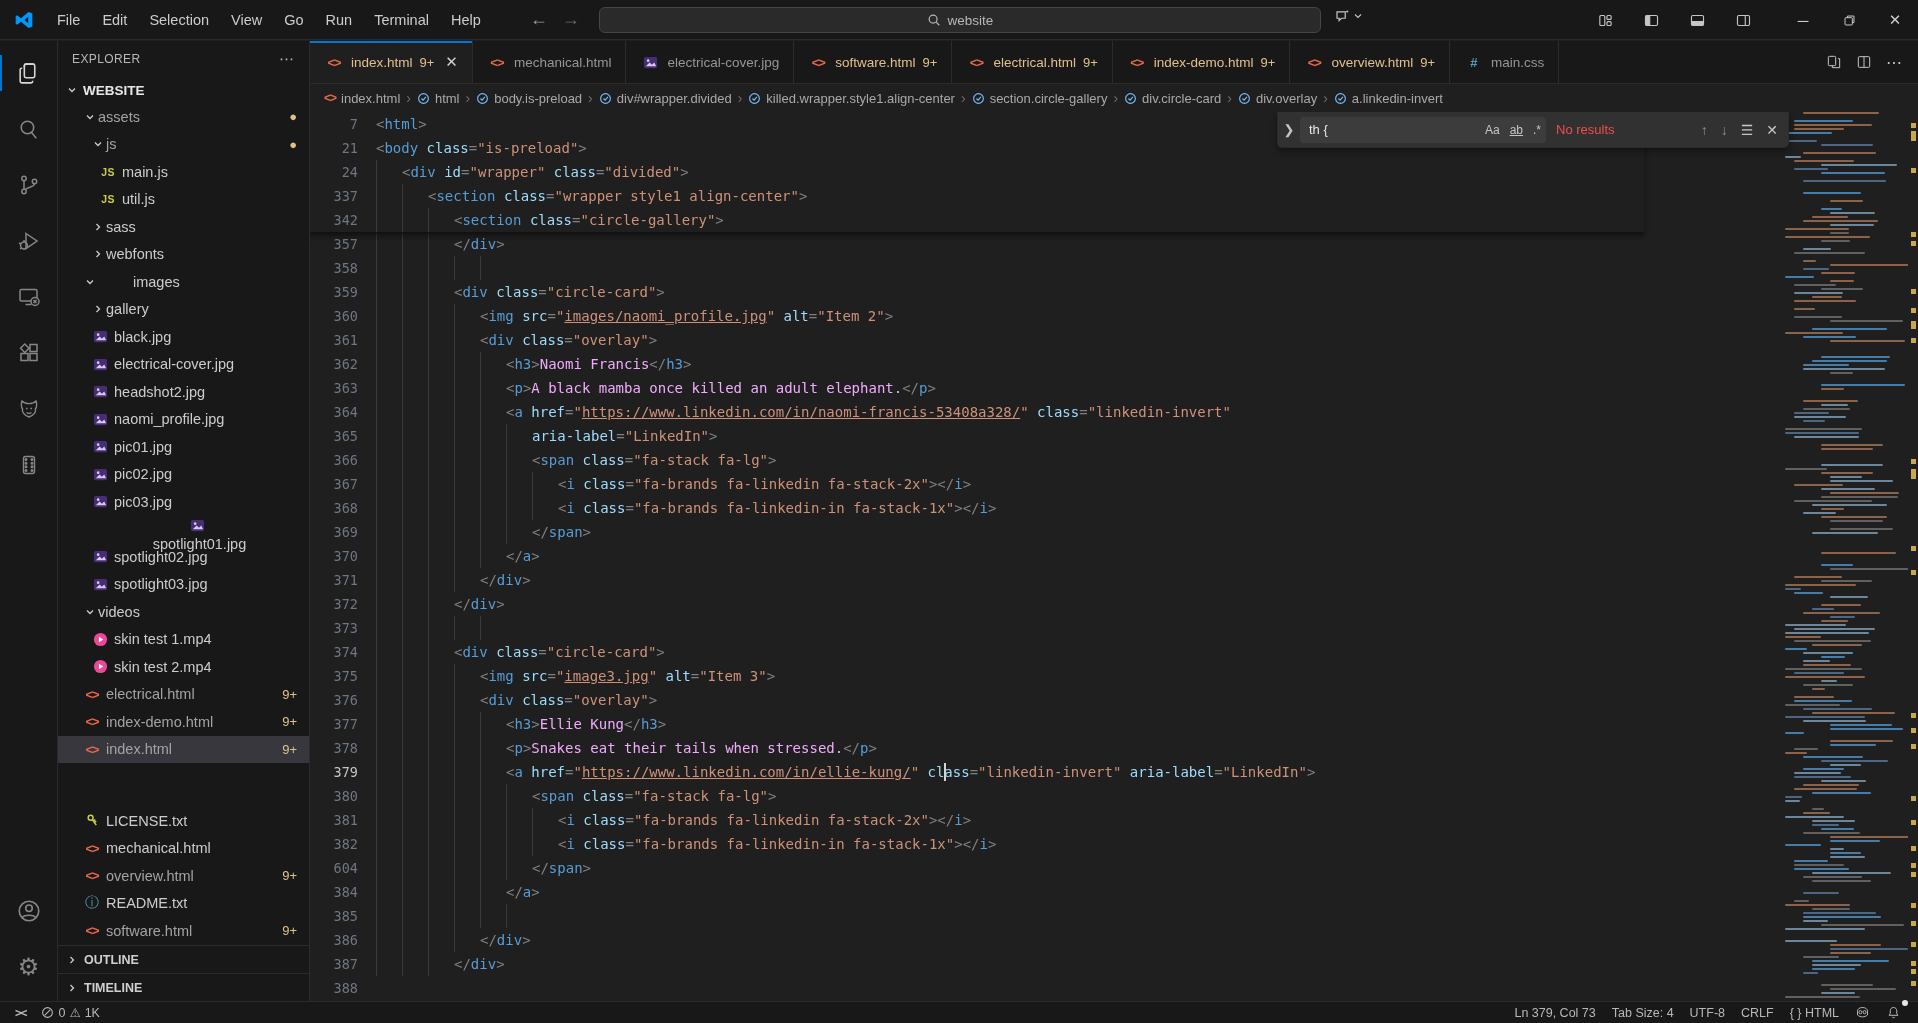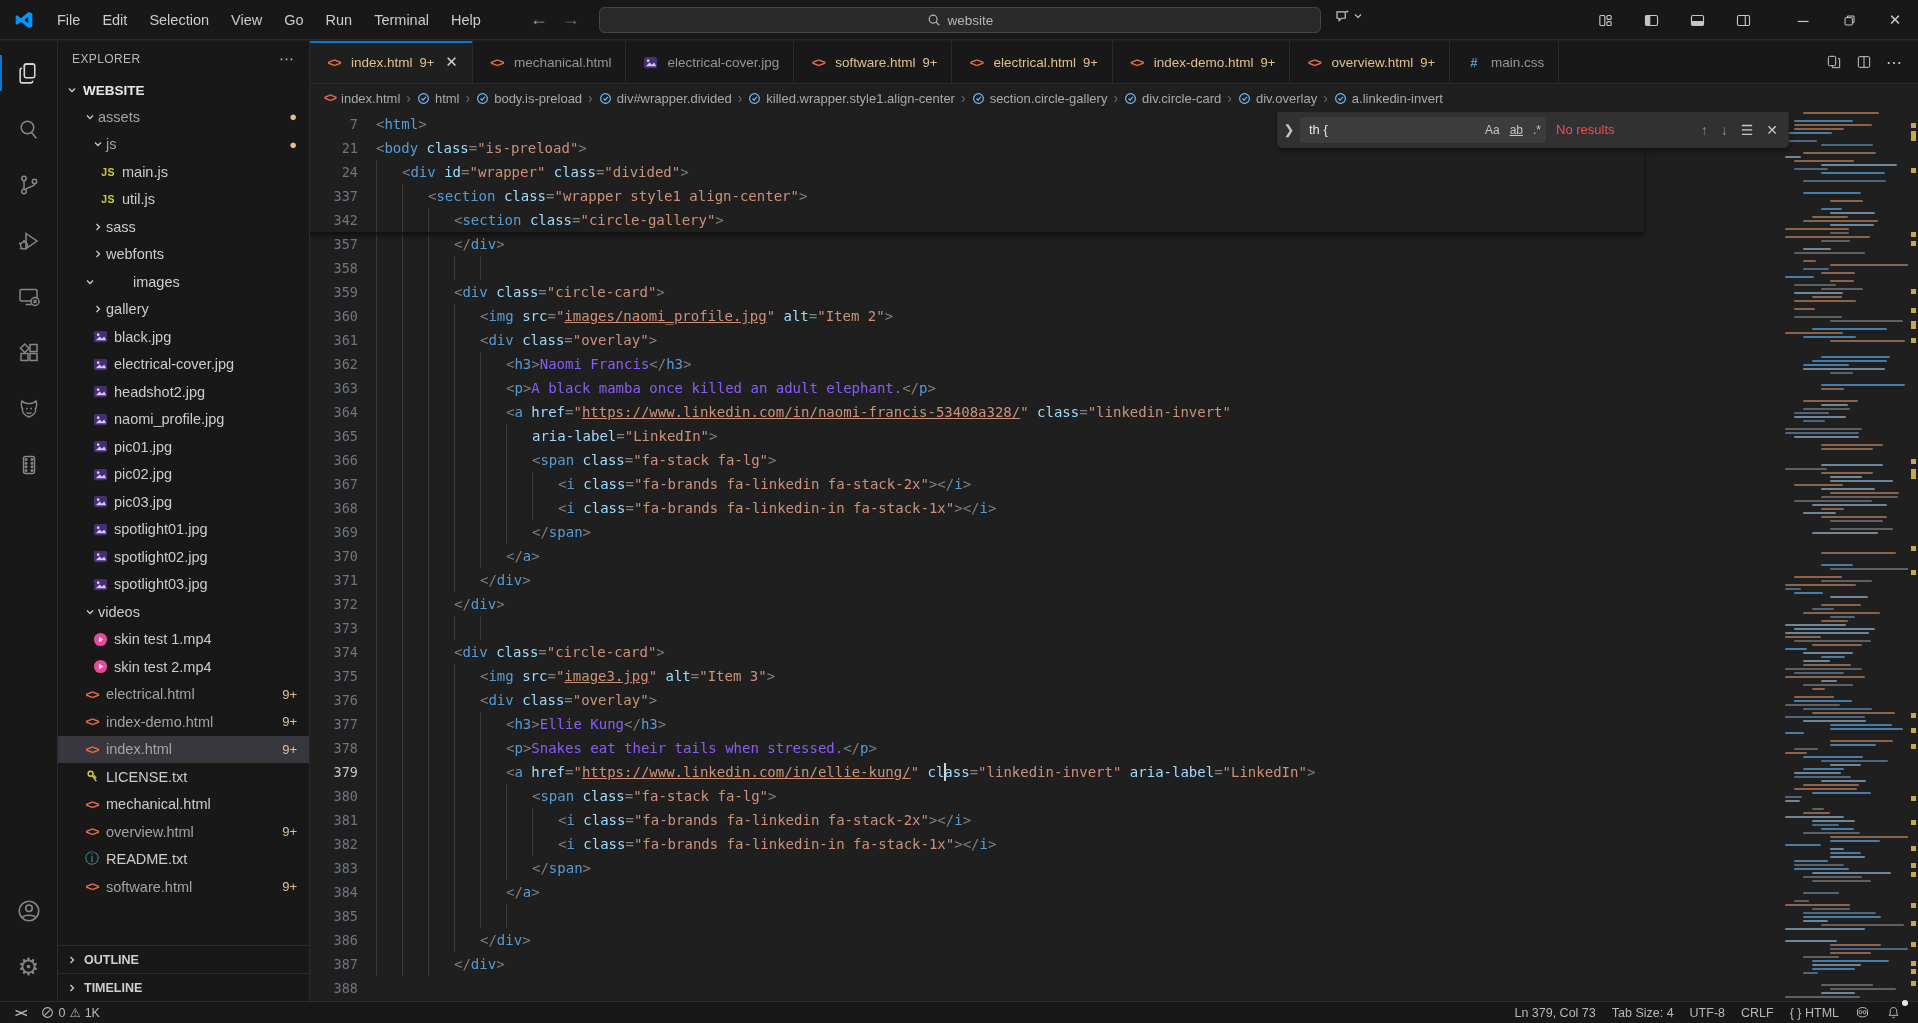--- a/index.html
+++ b/index.html
@@ -76,21 +76,21 @@
 
   .editor { position:relative; flex:1; overflow:hidden; }
   .code-area { position:absolute; left:0; top:0; right:137px; bottom:0; font-family:"DejaVu Sans Mono",monospace;
     font-size:14px; }
   .cl { height:24px; display:flex; align-items:center; position:relative; white-space:pre; }
   .ln { flex:0 0 48px; text-align:right; color:#6e7681; font-size:13.5px; }
   .ln.cur { color:#c6c6c6; }
   .code { margin-left:18px; position:relative; }
   .guides { position:absolute; left:66px; top:0; bottom:0; }
   .tk-p { color:#808080; } .tk-t { color:#569cd6; } .tk-a { color:#9cdcfe; }
-  .tk-s { color:#ce9178; } .tk-x { color:#8b5cf6; }
+  .tk-s { color:#ce9178; } .tk-x { color:#f0abfc; }
   .tk-u { color:#ce9178; text-decoration:underline; }
   .sticky { position:absolute; left:0; top:0; right:137px; background:#1f1f1f; z-index:5;
     box-shadow:0 3px 5px rgba(0,0,0,.45); border-bottom:1px solid #111; }
   .body-lines { position:absolute; left:0; top:120px; right:0; bottom:0; overflow:hidden; }
   .caret { position:absolute; left:634px; top:3px; width:1.5px; height:18px; background:#d4d4d4; }
 
   
   .find { position:absolute; top:0; right:129px; width:512px; height:36px; background:#313131;
     border:1px solid #2b2b2b; border-top:none; border-radius:0 0 5px 5px; box-shadow:0 3px 6px rgba(0,0,0,.4);
     display:flex; align-items:center; z-index:10; font-size:13px; }
@@ -433,21 +433,21 @@
       <div class="tree-row" style="padding-left: 32px;">
         <span class="ficon">
           <svg width="15" height="15" viewBox="0 0 16 16">
             <rect x="1" y="2" width="14" height="12" rx="2" fill="#6f42c1" opacity="0.55"></rect>
             <circle cx="5.5" cy="6" r="1.4" fill="#d9c8f2"></circle>
             <path d="m3 12 4-4 2.5 2.5L12 8l2 4z" fill="#d9c8f2"></path>
           </svg>
         </span>
         <span class="lbl">pic03.jpg</span>
       </div>
-      <div class="tree-row" style="padding-left: 32px;">
+      <div class="tree-row" style="padding-left: 32px; flex-direction: column;">
         <span class="ficon">
           <svg width="15" height="15" viewBox="0 0 16 16">
             <rect x="1" y="2" width="14" height="12" rx="2" fill="#6f42c1" opacity="0.55"></rect>
             <circle cx="5.5" cy="6" r="1.4" fill="#d9c8f2"></circle>
             <path d="m3 12 4-4 2.5 2.5L12 8l2 4z" fill="#d9c8f2"></path>
           </svg>
         </span>
         <span class="lbl">spotlight01.jpg</span>
       </div>
       <div class="tree-row" style="padding-left: 32px;">
@@ -510,21 +510,21 @@
         <span class="lbl mod">index-demo.html</span>
         <span class="badge">9+</span>
       </div>
       <div class="tree-row selected" style="padding-left: 24px;">
         <span class="ficon">
           <span class="html-glyph">&lt;&gt;</span>
         </span>
         <span class="lbl mod">index.html</span>
         <span class="badge">9+</span>
       </div>
-      <div class="tree-row" style="padding-left: 24px;">
+      <div class="tree-row" style="padding-left: 24px; margin-top: 44px;">
         <span class="ficon">
           <svg width="15" height="15" viewBox="0 0 16 16" fill="none" stroke="#cbcb41" stroke-width="1.6">
             <circle cx="6" cy="5" r="2.6"></circle>
             <path d="M7.8 7 12 13M10 10l2-1.4M8.8 8.4 11 7"></path>
           </svg>
         </span>
         <span class="lbl">LICENSE.txt</span>
       </div>
       <div class="tree-row" style="padding-left: 24px;">
         <span class="ficon">
@@ -748,21 +748,21 @@
           <div class="cl"><span class="ln">373</span><span class="guides" style="width: 105px; background: repeating-linear-gradient(to right, rgb(58, 58, 58) 0px, rgb(58, 58, 58) 1px, transparent 1px, transparent 26px);"></span><span class="code" style="padding-left: 104px;"></span></div>
           <div class="cl"><span class="ln">374</span><span class="guides" style="width: 72px; background: repeating-linear-gradient(to right, rgb(58, 58, 58) 0px, rgb(58, 58, 58) 1px, transparent 1px, transparent 26px);"></span><span class="code" style="padding-left: 78px;"><span class="tk-p">&lt;</span><span class="tk-t">div</span><span class="tk-x"> </span><span class="tk-a">class</span><span class="tk-p">=</span><span class="tk-s">"circle-card"</span><span class="tk-p">&gt;</span></span></div>
           <div class="cl"><span class="ln">375</span><span class="guides" style="width: 98px; background: repeating-linear-gradient(to right, rgb(58, 58, 58) 0px, rgb(58, 58, 58) 1px, transparent 1px, transparent 26px);"></span><span class="code" style="padding-left: 104px;"><span class="tk-p">&lt;</span><span class="tk-t">img</span><span class="tk-x"> </span><span class="tk-a">src</span><span class="tk-p">=</span><span class="tk-s">"</span><span class="tk-u">image3.jpg</span><span class="tk-s">"</span><span class="tk-x"> </span><span class="tk-a">alt</span><span class="tk-p">=</span><span class="tk-s">"Item 3"</span><span class="tk-p">&gt;</span></span></div>
           <div class="cl"><span class="ln">376</span><span class="guides" style="width: 98px; background: repeating-linear-gradient(to right, rgb(58, 58, 58) 0px, rgb(58, 58, 58) 1px, transparent 1px, transparent 26px);"></span><span class="code" style="padding-left: 104px;"><span class="tk-p">&lt;</span><span class="tk-t">div</span><span class="tk-x"> </span><span class="tk-a">class</span><span class="tk-p">=</span><span class="tk-s">"overlay"</span><span class="tk-p">&gt;</span></span></div>
           <div class="cl"><span class="ln">377</span><span class="guides" style="width: 124px; background: repeating-linear-gradient(to right, rgb(58, 58, 58) 0px, rgb(58, 58, 58) 1px, transparent 1px, transparent 26px);"></span><span class="code" style="padding-left: 130px;"><span class="tk-p">&lt;</span><span class="tk-t">h3</span><span class="tk-p">&gt;</span><span class="tk-x">Ellie Kung</span><span class="tk-p">&lt;/</span><span class="tk-t">h3</span><span class="tk-p">&gt;</span></span></div>
           <div class="cl"><span class="ln">378</span><span class="guides" style="width: 124px; background: repeating-linear-gradient(to right, rgb(58, 58, 58) 0px, rgb(58, 58, 58) 1px, transparent 1px, transparent 26px);"></span><span class="code" style="padding-left: 130px;"><span class="tk-p">&lt;</span><span class="tk-t">p</span><span class="tk-p">&gt;</span><span class="tk-x">Snakes eat their tails when stressed.</span><span class="tk-p">&lt;/</span><span class="tk-t">p</span><span class="tk-p">&gt;</span></span></div>
           <div class="cl"><span class="ln cur">379</span><span class="guides" style="width: 124px; background: repeating-linear-gradient(to right, rgb(58, 58, 58) 0px, rgb(58, 58, 58) 1px, transparent 1px, transparent 26px);"></span><span class="code" style="padding-left: 130px;"><span class="tk-p">&lt;</span><span class="tk-t">a</span><span class="tk-x"> </span><span class="tk-a">href</span><span class="tk-p">=</span><span class="tk-s">"</span><span class="tk-u">https://www.linkedin.com/in/ellie-kung/</span><span class="tk-s">"</span><span class="tk-x"> </span><span class="tk-a">class</span><span class="tk-p">=</span><span class="tk-s">"linkedin-invert"</span><span class="tk-x"> </span><span class="tk-a">aria-label</span><span class="tk-p">=</span><span class="tk-s">"LinkedIn"</span><span class="tk-p">&gt;</span></span><span class="caret"></span></div>
           <div class="cl"><span class="ln">380</span><span class="guides" style="width: 150px; background: repeating-linear-gradient(to right, rgb(58, 58, 58) 0px, rgb(58, 58, 58) 1px, transparent 1px, transparent 26px);"></span><span class="code" style="padding-left: 156px;"><span class="tk-p">&lt;</span><span class="tk-t">span</span><span class="tk-x"> </span><span class="tk-a">class</span><span class="tk-p">=</span><span class="tk-s">"fa-stack fa-lg"</span><span class="tk-p">&gt;</span></span></div>
           <div class="cl"><span class="ln">381</span><span class="guides" style="width: 176px; background: repeating-linear-gradient(to right, rgb(58, 58, 58) 0px, rgb(58, 58, 58) 1px, transparent 1px, transparent 26px);"></span><span class="code" style="padding-left: 182px;"><span class="tk-p">&lt;</span><span class="tk-t">i</span><span class="tk-x"> </span><span class="tk-a">class</span><span class="tk-p">=</span><span class="tk-s">"fa-brands fa-linkedin fa-stack-2x"</span><span class="tk-p">&gt;&lt;/</span><span class="tk-t">i</span><span class="tk-p">&gt;</span></span></div>
           <div class="cl"><span class="ln">382</span><span class="guides" style="width: 176px; background: repeating-linear-gradient(to right, rgb(58, 58, 58) 0px, rgb(58, 58, 58) 1px, transparent 1px, transparent 26px);"></span><span class="code" style="padding-left: 182px;"><span class="tk-p">&lt;</span><span class="tk-t">i</span><span class="tk-x"> </span><span class="tk-a">class</span><span class="tk-p">=</span><span class="tk-s">"fa-brands fa-linkedin-in fa-stack-1x"</span><span class="tk-p">&gt;&lt;/</span><span class="tk-t">i</span><span class="tk-p">&gt;</span></span></div>
-          <div class="cl"><span class="ln">383</span><span class="guides" style="width: 150px; background: repeating-linear-gradient(to right, rgb(58, 58, 58) 0px, rgb(58, 58, 58) 1px, transparent 1px, transparent 26px);"></span><span class="code" style="padding-left: 156px;"><span class="tk-p">&lt;/</span><span class="tk-t">span</span><span class="tk-p">&gt;</span></span></div>
+          <div class="cl"><span class="ln">604</span><span class="guides" style="width: 150px; background: repeating-linear-gradient(to right, rgb(58, 58, 58) 0px, rgb(58, 58, 58) 1px, transparent 1px, transparent 26px);"></span><span class="code" style="padding-left: 156px;"><span class="tk-p">&lt;/</span><span class="tk-t">span</span><span class="tk-p">&gt;</span></span></div>
           <div class="cl"><span class="ln">384</span><span class="guides" style="width: 124px; background: repeating-linear-gradient(to right, rgb(58, 58, 58) 0px, rgb(58, 58, 58) 1px, transparent 1px, transparent 26px);"></span><span class="code" style="padding-left: 130px;"><span class="tk-p">&lt;/</span><span class="tk-t">a</span><span class="tk-p">&gt;</span></span></div>
           <div class="cl"><span class="ln">385</span><span class="guides" style="width: 131px; background: repeating-linear-gradient(to right, rgb(58, 58, 58) 0px, rgb(58, 58, 58) 1px, transparent 1px, transparent 26px);"></span><span class="code" style="padding-left: 130px;"></span></div>
           <div class="cl"><span class="ln">386</span><span class="guides" style="width: 98px; background: repeating-linear-gradient(to right, rgb(58, 58, 58) 0px, rgb(58, 58, 58) 1px, transparent 1px, transparent 26px);"></span><span class="code" style="padding-left: 104px;"><span class="tk-p">&lt;/</span><span class="tk-t">div</span><span class="tk-p">&gt;</span></span></div>
           <div class="cl"><span class="ln">387</span><span class="guides" style="width: 72px; background: repeating-linear-gradient(to right, rgb(58, 58, 58) 0px, rgb(58, 58, 58) 1px, transparent 1px, transparent 26px);"></span><span class="code" style="padding-left: 78px;"><span class="tk-p">&lt;/</span><span class="tk-t">div</span><span class="tk-p">&gt;</span></span></div>
           <div class="cl"><span class="ln">388</span><span class="code" style="padding-left: 0px;"></span></div>
         </div>
     </div>
 
     <div class="find">
       <span class="grip">❯</span>

